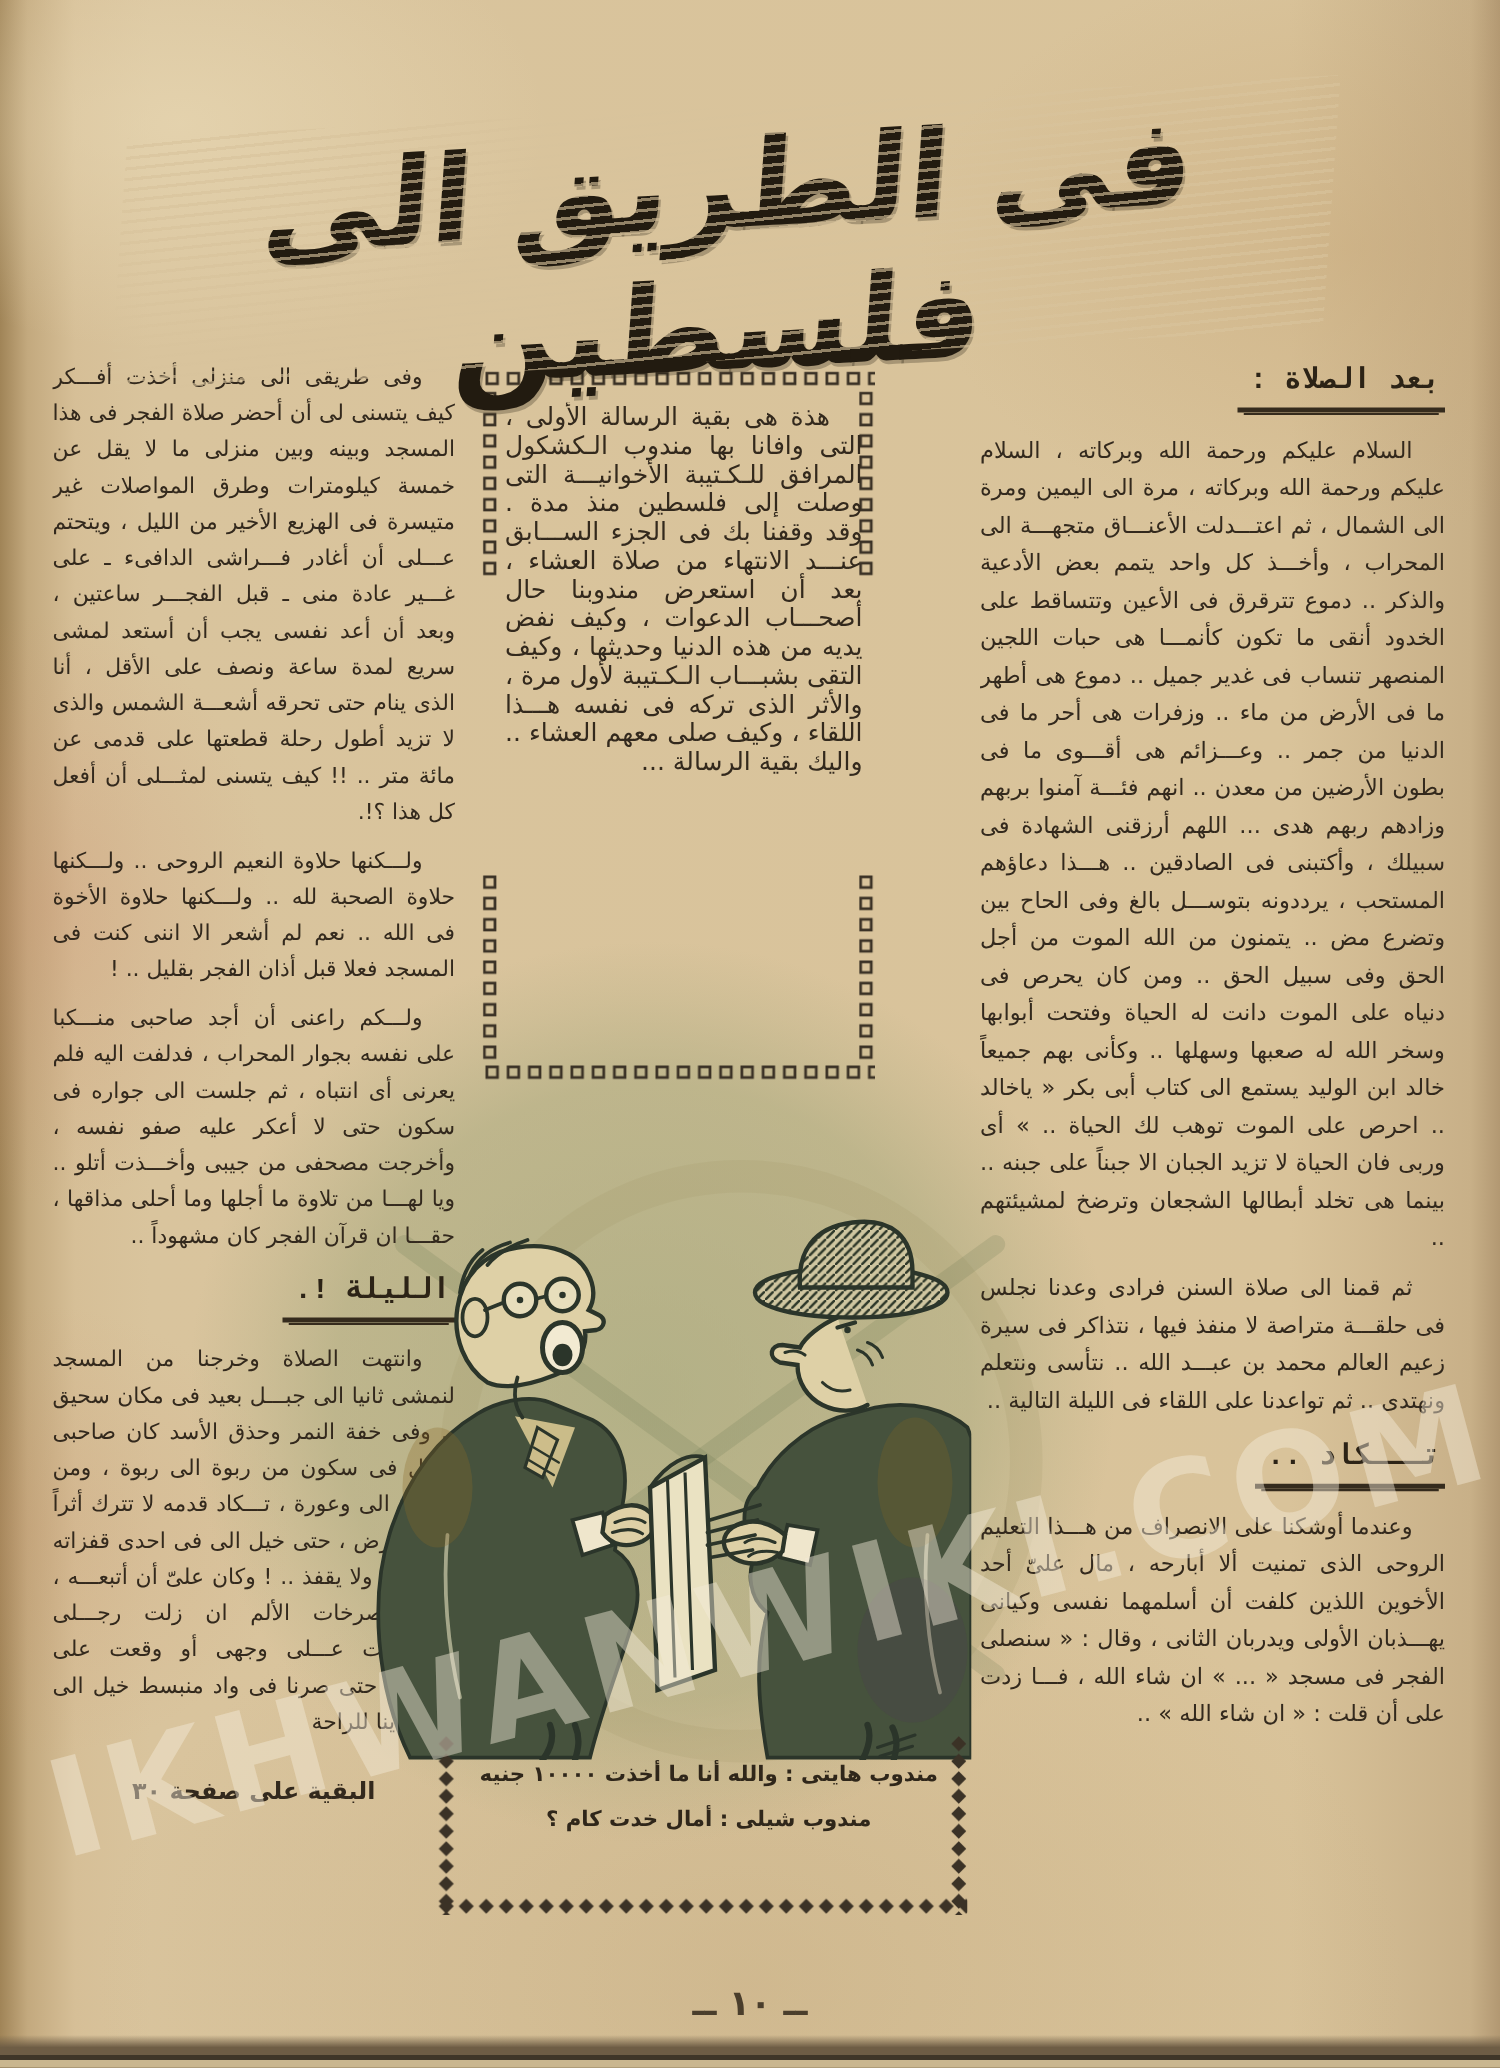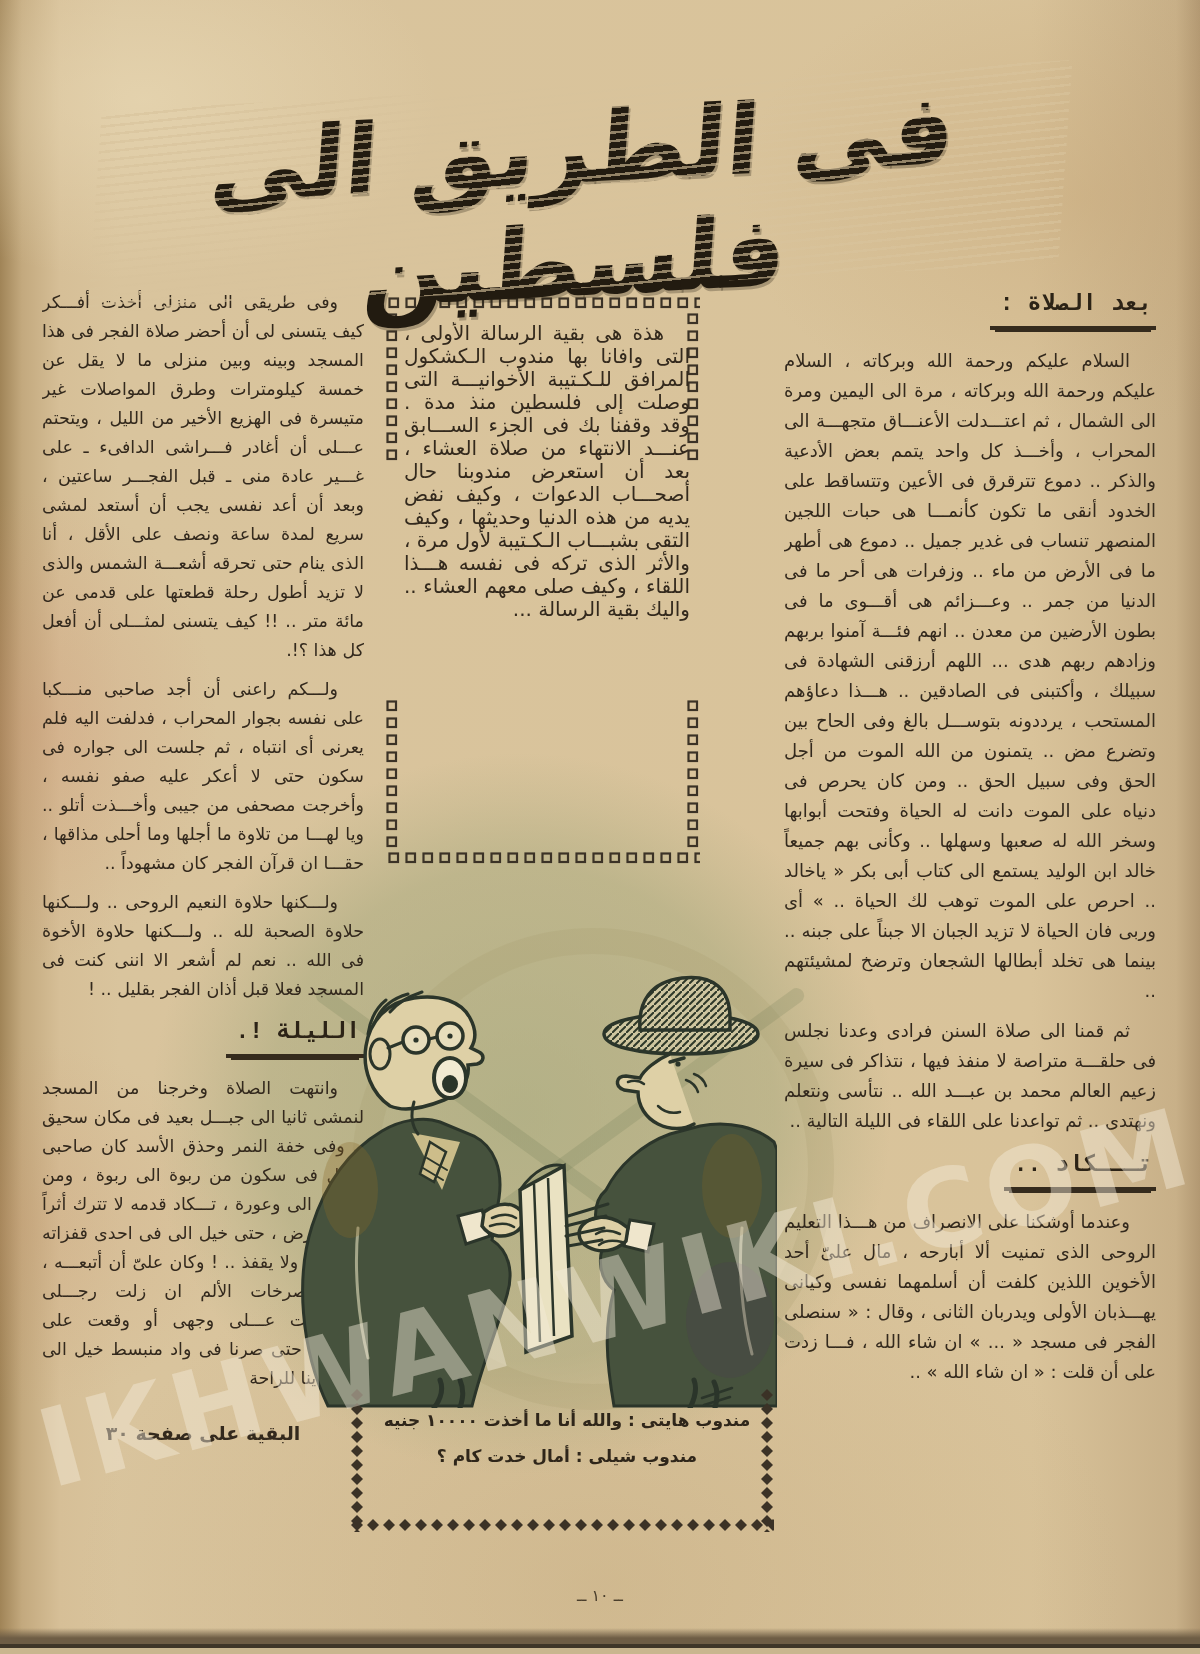--- a/index.html
+++ b/index.html
@@ -48,21 +48,21 @@
   .continuation{font-weight:bold;text-align:center;margin-top:26px;font-size:19px;}
   
   .strip{position:absolute;z-index:2;pointer-events:none;}
   
   .cartoon{position:absolute;left:262px;top:928px;width:515px;height:480px;z-index:4;}
   
   .caption-box{position:absolute;left:350px;top:1388px;width:424px;height:144px;z-index:5;}
   .caption-lines{position:absolute;right:16px;left:26px;top:14px;direction:rtl;text-align:center;
     font-size:17px;font-weight:bold;line-height:36px;color:#2f261a;}
   .page-number{position:absolute;left:0;right:0;top:1586px;text-align:center;z-index:3;
-    font-size:16px;font-weight:normal;color:#4a3e2c;letter-spacing:2px;}
+    font-size:28px;font-weight:bold;color:#4a3e2c;letter-spacing:2px;}
 </style>
 </head>
 <body>
 
 <div class="page">
 
   <svg width="0" height="0" style="position:absolute" aria-hidden="true">
     <defs>
       <pattern id="sqpat" width="17" height="17" patternUnits="userSpaceOnUse">
         <rect x="1.5" y="1.5" width="8.5" height="8.5" fill="none" stroke="#3b3226" stroke-width="2.2"></rect>
@@ -110,22 +110,22 @@
   <svg class="strip" style="left:388px;top:852px" width="312" height="14">
       <rect width="312" height="14" fill="url(#sqpat)"></rect>
     </svg>
 
   <div class="coltxt col-mid">
     <p class="indent">هذة هى بقية الرسالة الأولى ، التى وافانا بها مندوب الـكشكول المرافق للـكـتيبة الأخوانيـــة التى وصلت إلى فلسطين منذ مدة . وقد وقفنا بك فى الجزء الســـابق عنـــد الانتهاء من صلاة العشاء ، بعد أن استعرض مندوبنا حال أصحـــاب الدعوات ، وكيف نفض يديه من هذه الدنيا وحديثها ، وكيف التقى بشبـــاب الـكـتيبة لأول مرة ، والأثر الذى تركه فى نفسه هـــذا اللقاء ، وكيف صلى معهم العشاء .. واليك بقية الرسالة ...</p>
   </div>
 
   <div class="coltxt col-left">
     <p class="indent">وفى طريقى الى منزلى أخذت أفـــكر كيف يتسنى لى أن أحضر صلاة الفجر فى هذا المسجد وبينه وبين منزلى ما لا يقل عن خمسة كيلومترات وطرق المواصلات غير متيسرة فى الهزيع الأخير من الليل ، ويتحتم عـــلى أن أغادر فـــراشى الدافىء ـ على غـــير عادة منى ـ قبل الفجـــر ساعتين ، وبعد أن أعد نفسى يجب أن أستعد لمشى سريع لمدة ساعة ونصف على الأقل ، أنا الذى ينام حتى تحرقه أشعـــة الشمس والذى لا تزيد أطول رحلة قطعتها على قدمى عن مائة متر .. !! كيف يتسنى لمثـــلى أن أفعل كل هذا ؟!.</p>
+    <p class="indent">ولـــكنها حلاوة النعيم الروحى .. ولـــكنها حلاوة الصحبة لله .. ولـــكنها حلاوة الأخوة فى الله .. نعم لم أشعر الا اننى كنت فى المسجد فعلا قبل أذان الفجر بقليل .. !</p>
     <p class="indent">ولـــكم راعنى أن أجد صاحبى منـــكبا على نفسه بجوار المحراب ، فدلفت اليه فلم يعرنى أى انتباه ، ثم جلست الى جواره فى سكون حتى لا أعكر عليه صفو نفسه ، وأخرجت مصحفى من جيبى وأخـــذت أتلو .. ويا لهـــا من تلاوة ما أجلها وما أحلى مذاقها ، حقـــا ان قرآن الفجر كان مشهوداً ..</p>
-    <p class="indent">ولـــكنها حلاوة النعيم الروحى .. ولـــكنها حلاوة الصحبة لله .. ولـــكنها حلاوة الأخوة فى الله .. نعم لم أشعر الا اننى كنت فى المسجد فعلا قبل أذان الفجر بقليل .. !</p>
     <span class="sec-head">الليلة !.</span>
     <p class="indent">وانتهت الصلاة وخرجنا من المسجد لنمشى ثانيا الى جبـــل بعيد فى مكان سحيق .. وفى خفة النمر وحذق الأسد كان صاحبى ينتقل فى سكون من ربوة الى ربوة ، ومن وعورة الى وعورة ، تـــكاد قدمه لا تترك أثراً على الأرض ، حتى خيل الى فى احدى قفزاته أنه يطير ولا يقفذ .. ! وكان علىّ أن أتبعـــه ، وأكتم صرخات الألم ان زلت رجـــلى فانـــكفأت عـــلى وجهى أو وقعت على ركبتى ، حتى صرنا فى واد منبسط خيل الى أنه ينادينا للراحة</p>
     <div class="continuation">البقية على صفحة ٣٠</div>
   </div>
 
   <svg class="cartoon" viewBox="0 0 515 480">
     <ellipse cx="150" cy="330" rx="42" ry="58" fill="#3a4434" opacity="0.22"></ellipse>
     <g stroke="#2b352a" stroke-linecap="round" fill="none">
       <path d="M66,478 C38,420 34,348 50,298 C64,254 88,222 120,203 C138,192 162,188 178,194 L212,208 C233,219 241,243 237,270 L230,312 C247,323 252,344 245,367 C236,398 220,437 210,478 Z" fill="#46523d" stroke-width="3"></path>
       <path d="M96,300 C92,340 96,390 106,430" stroke="#d9d6b3" stroke-width="3" opacity="0.65"></path>

